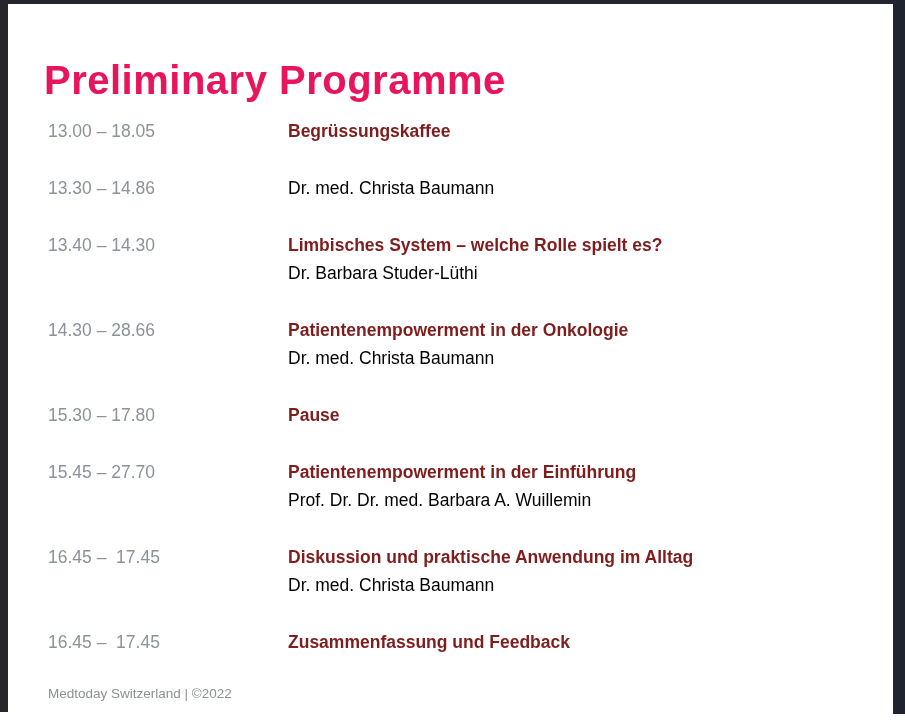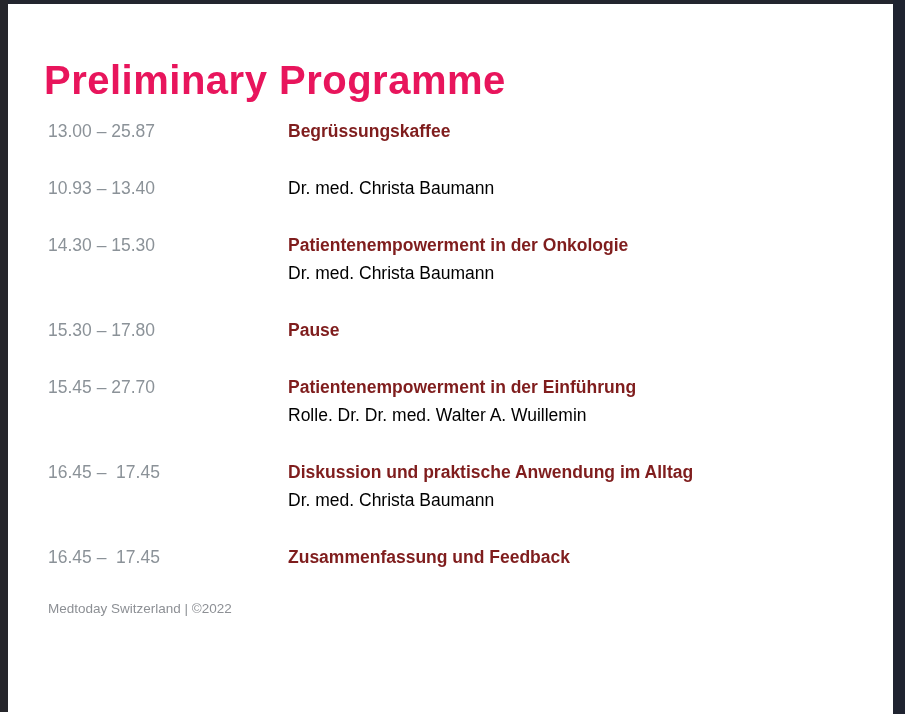--- a/index.html
+++ b/index.html
@@ -98,56 +98,63 @@
 <div class="canvas">
   <div class="frame-top"></div>
   <div class="frame-left"></div>
   <div class="frame-right"></div>
 
   <div class="slide">
     <h1 class="page-title">Preliminary Programme</h1>
 
     <div class="schedule">
   <div class="row">
-    <div class="time">13.00 – 25.87</div>
+    <div class="time">13.00 – 18.05</div>
     <div class="details">
       <div class="session">Begrüssungskaffee</div>
 
     </div>
   </div>
 
   <div class="row">
-    <div class="time">10.93 – 13.40</div>
+    <div class="time">13.30 – 14.86</div>
     <div class="details">
       <div class="speaker">Dr. med. Christa Baumann</div>
     </div>
   </div>
 
+  <div class="row">
+    <div class="time">13.40 – 14.30</div>
+    <div class="details">
+      <div class="session">Limbisches System – welche Rolle spielt es?</div>
+      <div class="speaker">Dr. Barbara Studer-Lüthi</div>
+    </div>
+  </div>
 
   <div class="row">
-    <div class="time">14.30 – 15.30</div>
+    <div class="time">14.30 – 28.66</div>
     <div class="details">
       <div class="session">Patientenempowerment in der Onkologie</div>
       <div class="speaker">Dr. med. Christa Baumann</div>
     </div>
   </div>
 
   <div class="row">
     <div class="time">15.30 – 17.80</div>
     <div class="details">
       <div class="session">Pause</div>
 
     </div>
   </div>
 
   <div class="row">
     <div class="time">15.45 – 27.70</div>
     <div class="details">
       <div class="session">Patientenempowerment in der Einführung</div>
-      <div class="speaker">Rolle. Dr. Dr. med. Walter A. Wuillemin</div>
+      <div class="speaker">Prof. Dr. Dr. med. Barbara A. Wuillemin</div>
     </div>
   </div>
 
   <div class="row">
     <div class="time">16.45 –  17.45</div>
     <div class="details">
       <div class="session">Diskussion und praktische Anwendung im Alltag</div>
       <div class="speaker">Dr. med. Christa Baumann</div>
     </div>
   </div>

